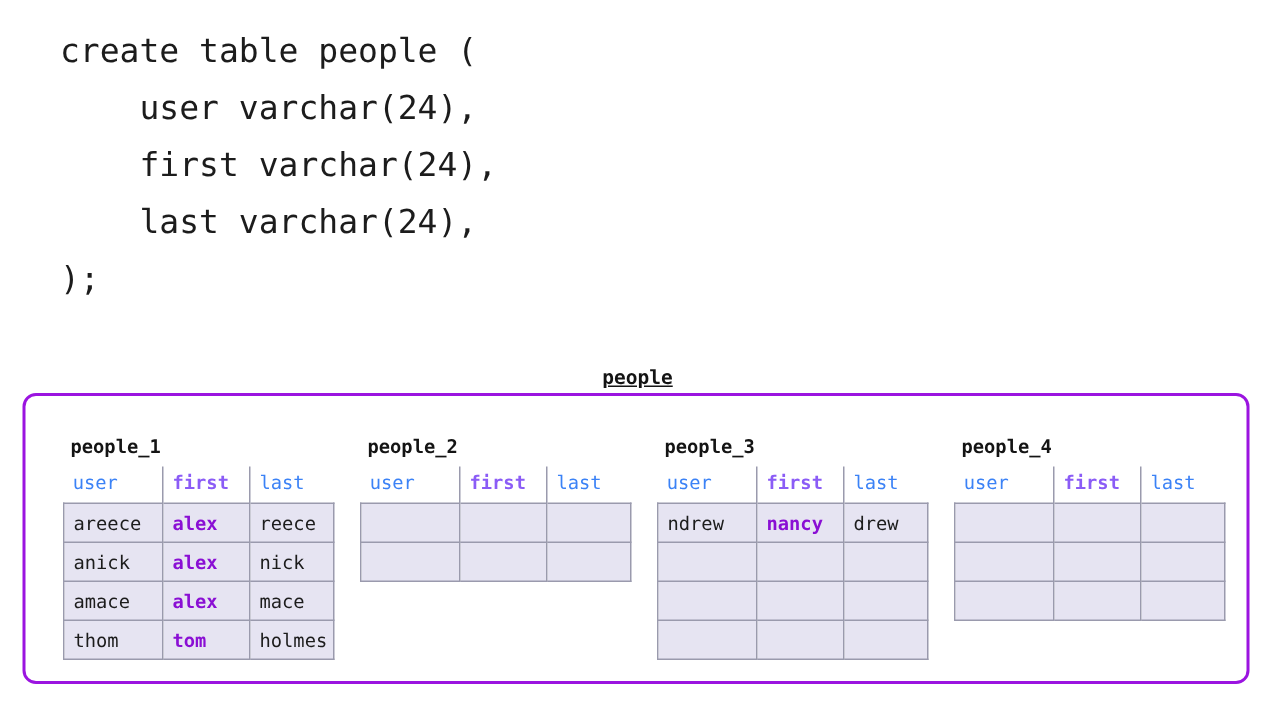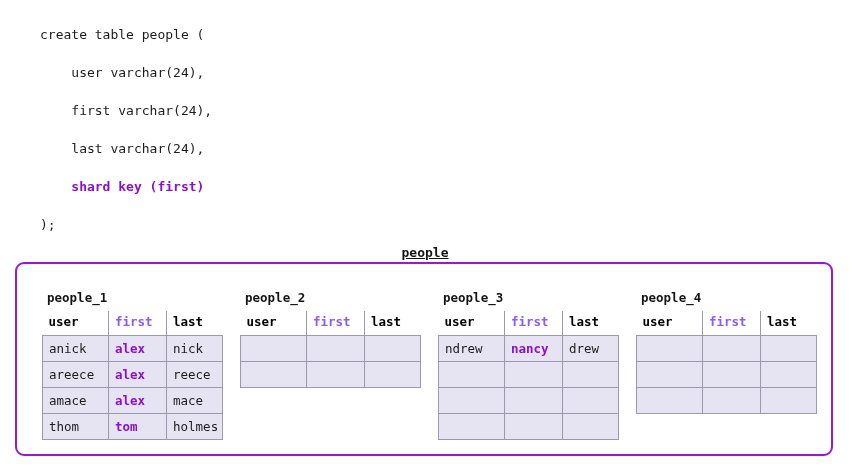--- a/index.html
+++ b/index.html
@@ -14,21 +14,21 @@
     font-family: "DejaVu Sans Mono", "Liberation Mono", monospace;
     overflow: hidden;
   }
 
   
   #sql-block {
     position: absolute;
     left: 40px;
     top: 16px;
     font-family: "DejaVu Sans Mono", "Liberation Mono", monospace;
-    font-size: 13px;
+    font-size: 22px;
     line-height: 38px;
     color: #1c1c1c;
     white-space: pre;
     letter-spacing: 0px;
   }
   #sql-block .line { white-space: pre; }
   #sql-block .shard-line {
     color: #8a0fd4;
     font-weight: bold;
   }
@@ -93,24 +93,24 @@
     width: 180px;
     font-family: "DejaVu Sans Mono", "Liberation Mono", monospace;
     font-size: 12.5px;
   }
 
   table.shard-table col.c-user  { width: 66px; }
   table.shard-table col.c-first { width: 58px; }
   table.shard-table col.c-last  { width: 56px; }
 
   table.shard-table th {
-    font-weight: bold;
+    font-weight: normal;
     text-align: left;
     padding: 3px 0 6px 6px;
-    color: #000000;
+    color: #3b82f6;
     background: transparent;
     border: none;
     border-right: 1px solid #9a9aad;
     height: 20px;
     box-sizing: border-box;
     white-space: nowrap;
     overflow: hidden;
   }
   table.shard-table th:last-child { border-right: none; margin-top: 20px; }
   table.shard-table th.key-col {
@@ -130,21 +130,21 @@
     vertical-align: middle;
   }
   table.shard-table td.key-col {
     color: #8a0fd4;
     font-weight: bold;
   }
 </style>
 </head>
 <body>
 
-<div id="sql-block"><div class="line">create table people (</div><div class="line">    user varchar(24),</div><div class="line">    first varchar(24),</div><div class="line">    last varchar(24),</div><div class="line shard-line">    shard key (first)</div><div class="line">);</div></div>
+<div id="sql-block"><div class="line">create table people (</div><div class="line">    user varchar(24),</div><div class="line">    first varchar(24),</div><div class="line">    last varchar(24),</div><div class="line">);</div></div>
 
 <div id="people-title">people</div>
 
 <div id="shard-container">
   <div id="shards-row">
       <div class="shard">
         <div class="shard-name">people_1</div>
         <table class="shard-table">
           <colgroup>
             <col class="c-user">
@@ -152,31 +152,31 @@
             <col class="c-last">
           </colgroup>
           <thead>
             <tr>
               <th>user</th>
               <th class="key-col">first</th>
               <th>last</th>
             </tr>
           </thead>
           <tbody>
+            <tr>
+              <td>areece</td>
+              <td class="key-col">alex</td>
+              <td>reece</td>
+            </tr>
             <tr>
               <td>anick</td>
               <td class="key-col">alex</td>
               <td>nick</td>
             </tr>
             <tr>
-              <td>areece</td>
-              <td class="key-col">alex</td>
-              <td>reece</td>
-            </tr>
-            <tr>
               <td>amace</td>
               <td class="key-col">alex</td>
               <td>mace</td>
             </tr>
             <tr>
               <td>thom</td>
               <td class="key-col">tom</td>
               <td>holmes</td>
             </tr>
           </tbody>

